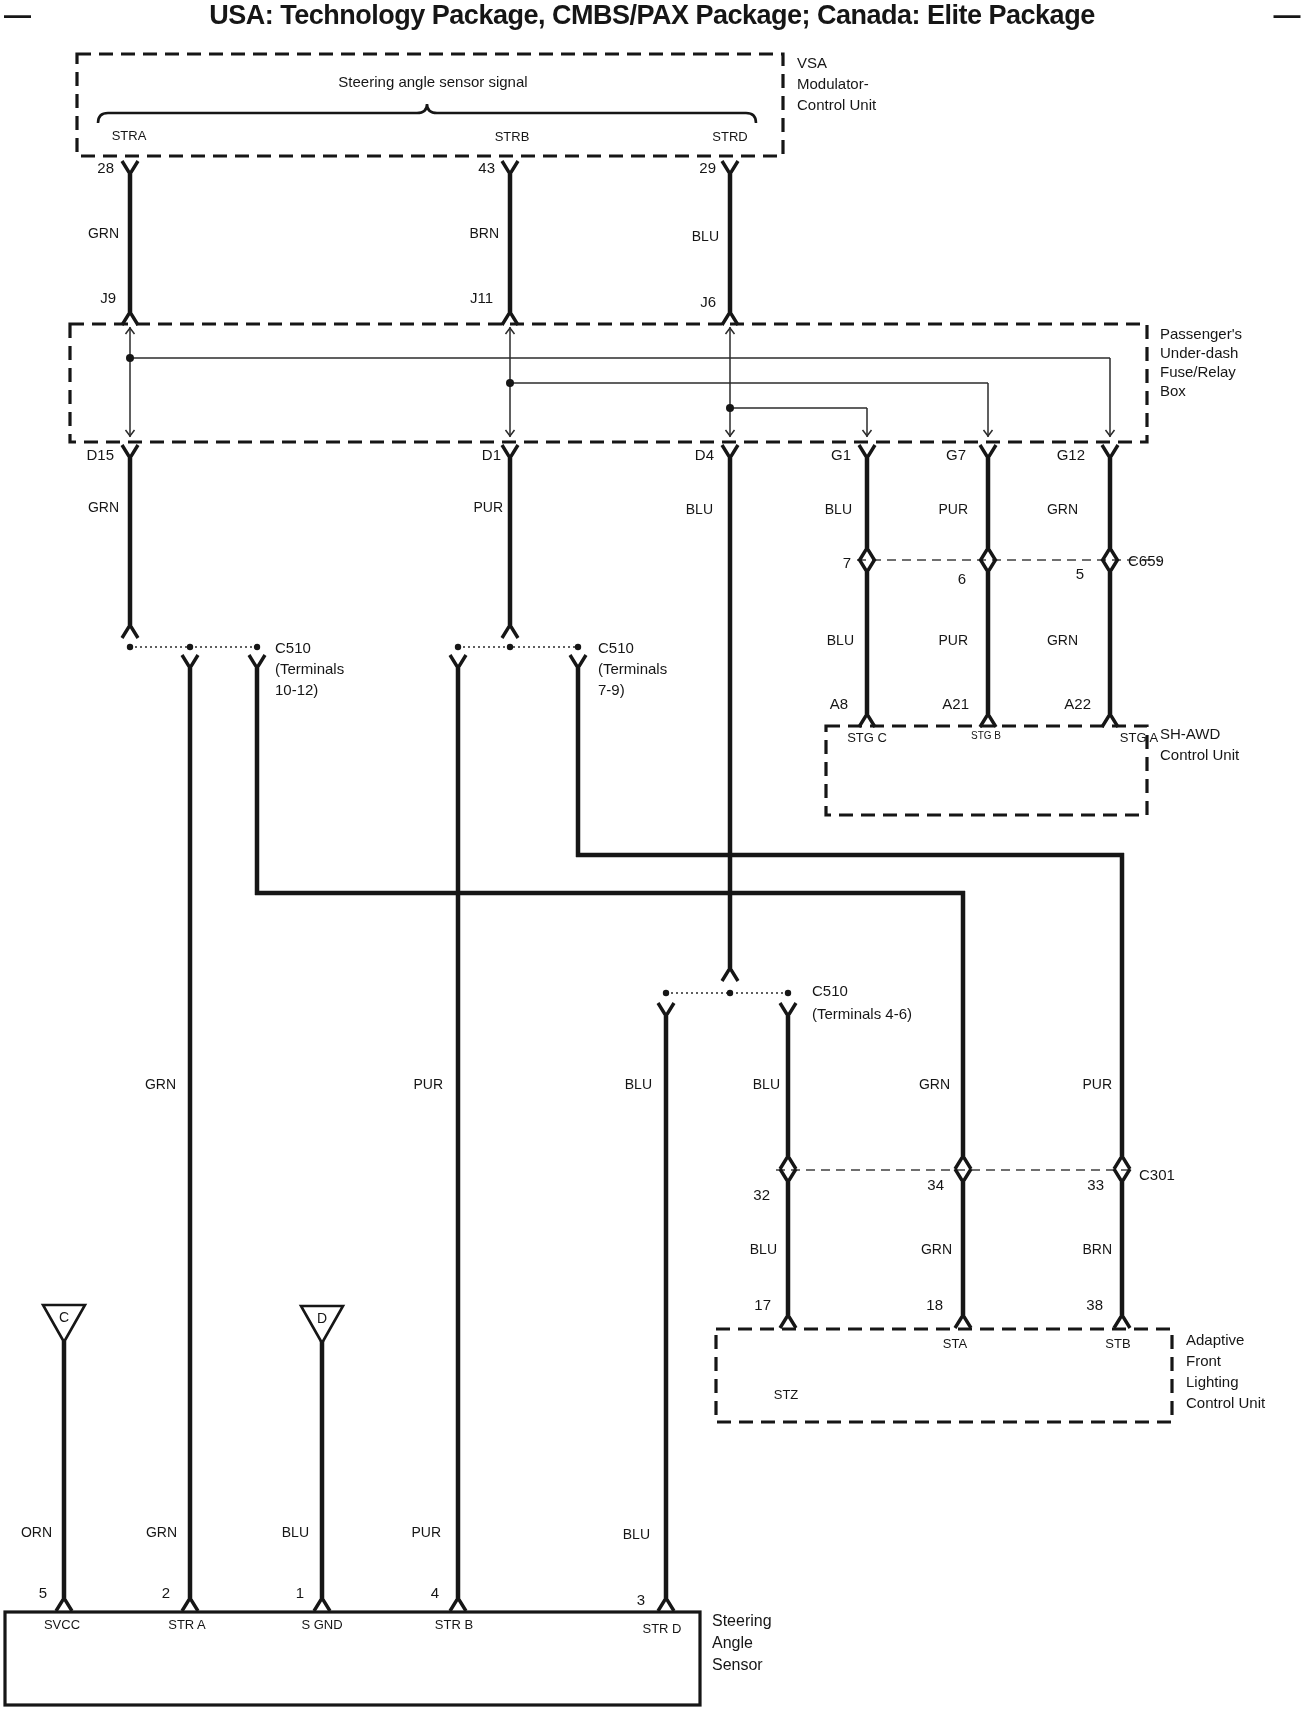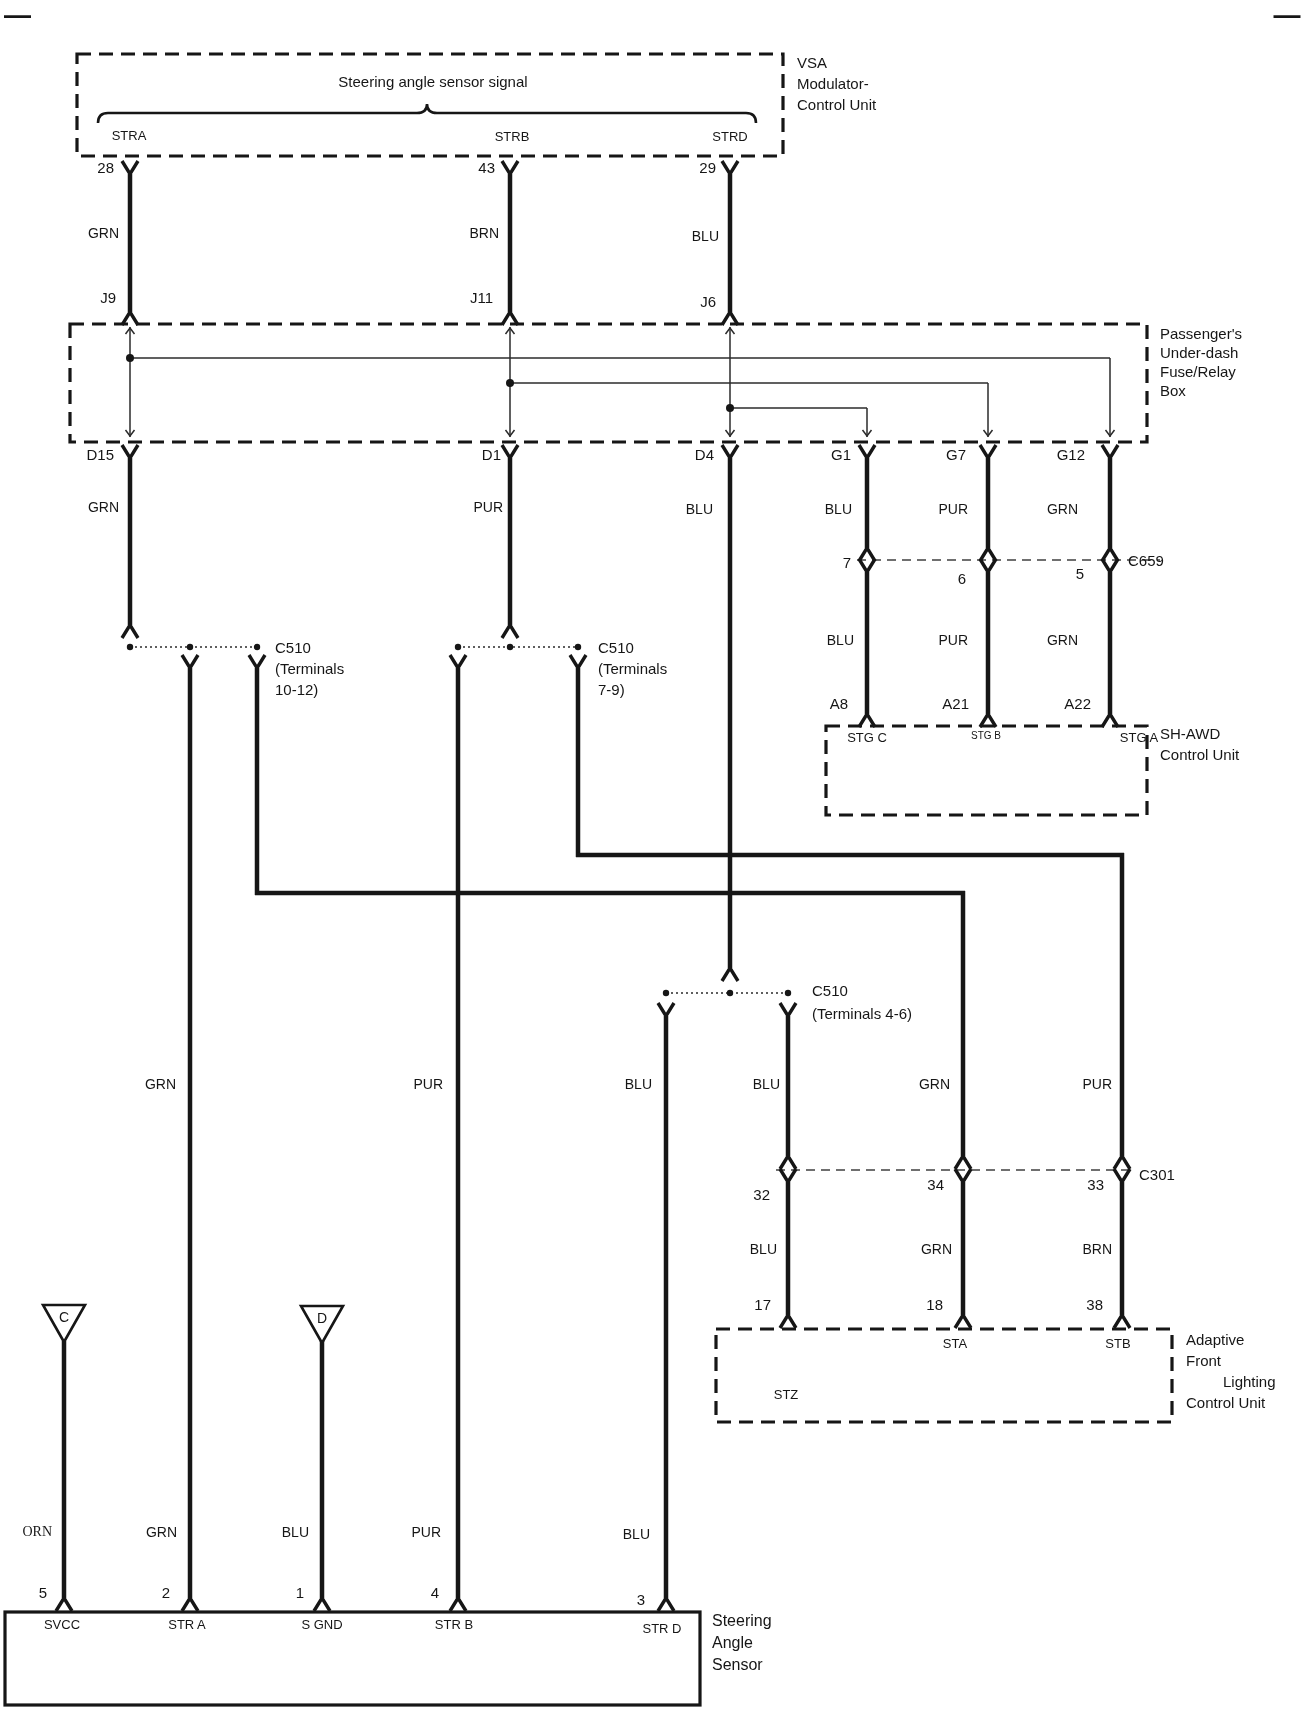--- a/index.html
+++ b/index.html
@@ -20,20 +20,21 @@
   #svg-layer{position:absolute;left:0;top:0;}
   .lbl{position:absolute;white-space:nowrap;line-height:1.05;}
   .lbl.c{transform:translateX(-50%);}
 </style>
 </head>
 <body>
 
 <div id="canvas">
   <div id="title-bar">
     <span>—</span>
+    <span>USA: Technology Package, CMBS/PAX Package; Canada: Elite Package</span>
     <span>—</span>
   </div>
   <svg id="svg-layer" width="1306" height="1710" viewBox="0 0 1306 1710">
       <rect x="77" y="54" width="706" height="102" fill="none" stroke="#161616" stroke-width="3.2" stroke-dasharray="14,8"></rect>
       <rect x="70" y="324" width="1077" height="118" fill="none" stroke="#161616" stroke-width="3.2" stroke-dasharray="14,8"></rect>
       <rect x="826" y="726" width="321" height="89" fill="none" stroke="#161616" stroke-width="3.2" stroke-dasharray="14,8"></rect>
       <rect x="716" y="1329" width="456" height="93" fill="none" stroke="#161616" stroke-width="3.2" stroke-dasharray="14,8"></rect>
       <rect x="5" y="1612" width="695" height="93" fill="none" stroke="#161616" stroke-width="3.2"></rect>
       <line x1="130" y1="327" x2="130" y2="437" stroke="#2b2b2b" stroke-width="1.5"></line>
       <line x1="510" y1="327" x2="510" y2="437" stroke="#2b2b2b" stroke-width="1.5"></line>
@@ -217,23 +218,23 @@
       <div class="lbl" style="font-size: 14px; top: 1242px; right: 354px;">GRN</div>
       <div class="lbl" style="font-size: 14px; top: 1242px; right: 194px;">BRN</div>
       <div class="lbl" style="font-size: 15px; top: 1297px; right: 535px;">17</div>
       <div class="lbl" style="font-size: 15px; top: 1297px; right: 363px;">18</div>
       <div class="lbl" style="font-size: 15px; top: 1297px; right: 203px;">38</div>
       <div class="lbl c" style="font-size: 13px; top: 1388px; left: 786px;">STZ</div>
       <div class="lbl c" style="font-size: 13px; top: 1337px; left: 955px;">STA</div>
       <div class="lbl c" style="font-size: 13px; top: 1337px; left: 1118px; text-align: center;">STB</div>
       <div class="lbl" style="font-size: 15px; top: 1332px; left: 1186px;">Adaptive</div>
       <div class="lbl" style="font-size: 15px; top: 1353px; left: 1186px;">Front</div>
-      <div class="lbl" style="font-size: 15px; top: 1374px; left: 1186px; margin-left: 37px;">Lighting</div>
+      <div class="lbl" style="font-size: 15px; top: 1374px; left: 1186px;">Lighting</div>
       <div class="lbl" style="font-size: 15px; top: 1395px; left: 1186px;">Control Unit</div>
-      <div class="lbl" style="font-size: 14px; top: 1525px; right: 1254px; font-family: Liberation Serif, serif;">ORN</div>
+      <div class="lbl" style="font-size: 14px; top: 1525px; right: 1254px;">ORN</div>
       <div class="lbl" style="font-size: 14px; top: 1525px; right: 1129px;">GRN</div>
       <div class="lbl" style="font-size: 14px; top: 1525px; right: 997px;">BLU</div>
       <div class="lbl" style="font-size: 14px; top: 1525px; right: 865px;">PUR</div>
       <div class="lbl" style="font-size: 14px; top: 1527px; right: 656px;">BLU</div>
       <div class="lbl" style="font-size: 15px; top: 1585px; right: 1259px;">5</div>
       <div class="lbl" style="font-size: 15px; top: 1585px; right: 1136px;">2</div>
       <div class="lbl" style="font-size: 15px; top: 1585px; right: 1002px;">1</div>
       <div class="lbl" style="font-size: 15px; top: 1585px; right: 867px;">4</div>
       <div class="lbl" style="font-size: 15px; top: 1592px; right: 661px;">3</div>
       <div class="lbl c" style="font-size: 13px; top: 1618px; left: 62px;">SVCC</div>

